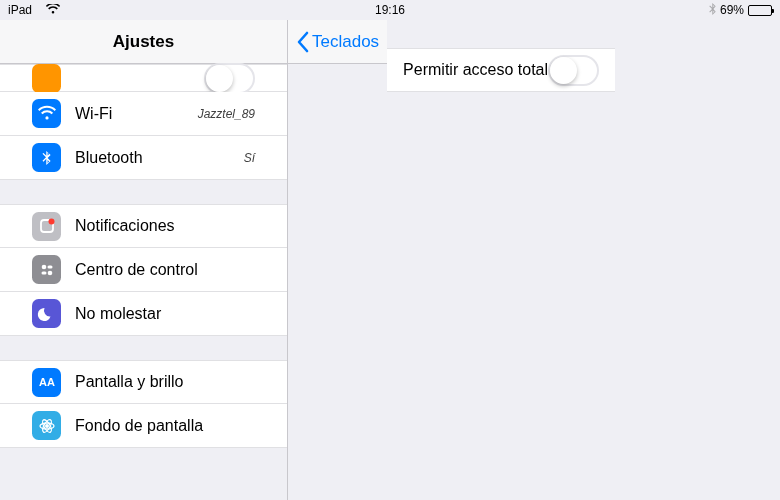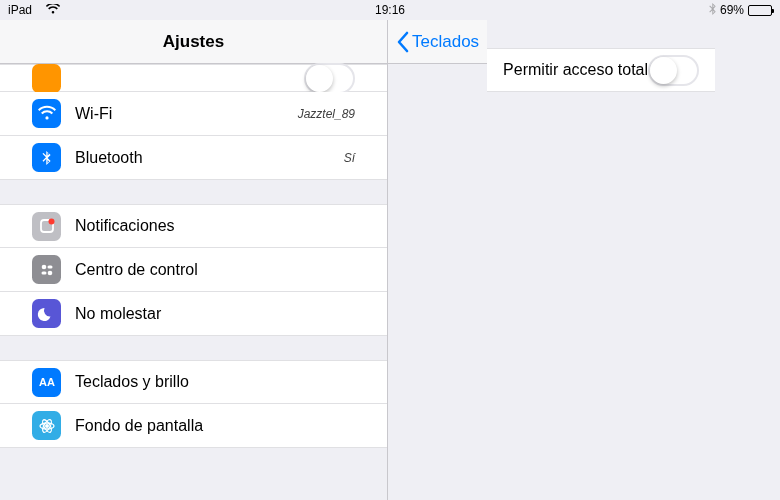--- a/index.html
+++ b/index.html
@@ -4,21 +4,21 @@
 <style>
 * { margin: 0; padding: 0; box-sizing: border-box; font-family: -apple-system, "Helvetica Neue", Helvetica, Arial, sans-serif; }
 body { width: 780px; height: 500px; background: #efeff4; overflow: hidden; }
 
 .statusbar { height: 20px; display: flex; align-items: center; font-size: 12px; padding: 0 8px; }
 .statusbar .left { display:flex; align-items:center; gap:14px; flex:1; }
 .statusbar .center { flex:1; text-align:center; font-weight:500; }
 .statusbar .right { flex:1; display:flex; justify-content:flex-end; align-items:center; gap:4px; }
 
 .columns { display:flex; height: 480px; }
-.sidebar { width: 388px; display:flex; flex-direction:column; border-right:1px solid #c8c7cc; }
+.sidebar { width: 288px; display:flex; flex-direction:column; border-right:1px solid #c8c7cc; }
 .sidebar-header { height: 44px; display:flex; align-items:center; justify-content:center; background:#f7f7f8; border-bottom:1px solid #c8c7cc; }
 .sidebar-header h1 { font-size:17px; font-weight:600; }
 
 .detail { flex:1; display:flex; flex-direction:row; background:#efeff4; }
 .detail-header { height:44px; display:flex; align-items:center; background:#f7f7f8; border-bottom:1px solid #c8c7cc; padding:0 8px; }
 .back { display:flex; align-items:center; color:#007aff; font-size:17px; cursor:pointer; }
 .back svg { width:14px; height:22px; }
 
 .group { margin-top: 0; }
 .group + .group { margin-top: 24px; border-radius: 17px; }
@@ -142,21 +142,21 @@
       </div>
     </div>
 
     <div class="group">
       <div class="cell">
         <span class="icon icon-blue">
           <svg viewBox="0 0 20 20">
               <text x="10" y="14" text-anchor="middle" font-size="11" font-weight="600" fill="#fff">AA</text>
             </svg>
         </span>
-        <span class="label">Teclados y brillo</span>
+        <span class="label">Pantalla y brillo</span>
       </div>
       <div class="cell">
         <span class="icon icon-cyan">
           <svg viewBox="0 0 20 20">
               <circle cx="10" cy="10" r="2" fill="#fff"></circle>
               <g stroke="#fff" stroke-width="1.3" fill="none">
                 <ellipse cx="10" cy="10" rx="7" ry="3"></ellipse>
                 <ellipse cx="10" cy="10" rx="7" ry="3" transform="rotate(60 10 10)"></ellipse>
                 <ellipse cx="10" cy="10" rx="7" ry="3" transform="rotate(-60 10 10)"></ellipse>
               </g>

